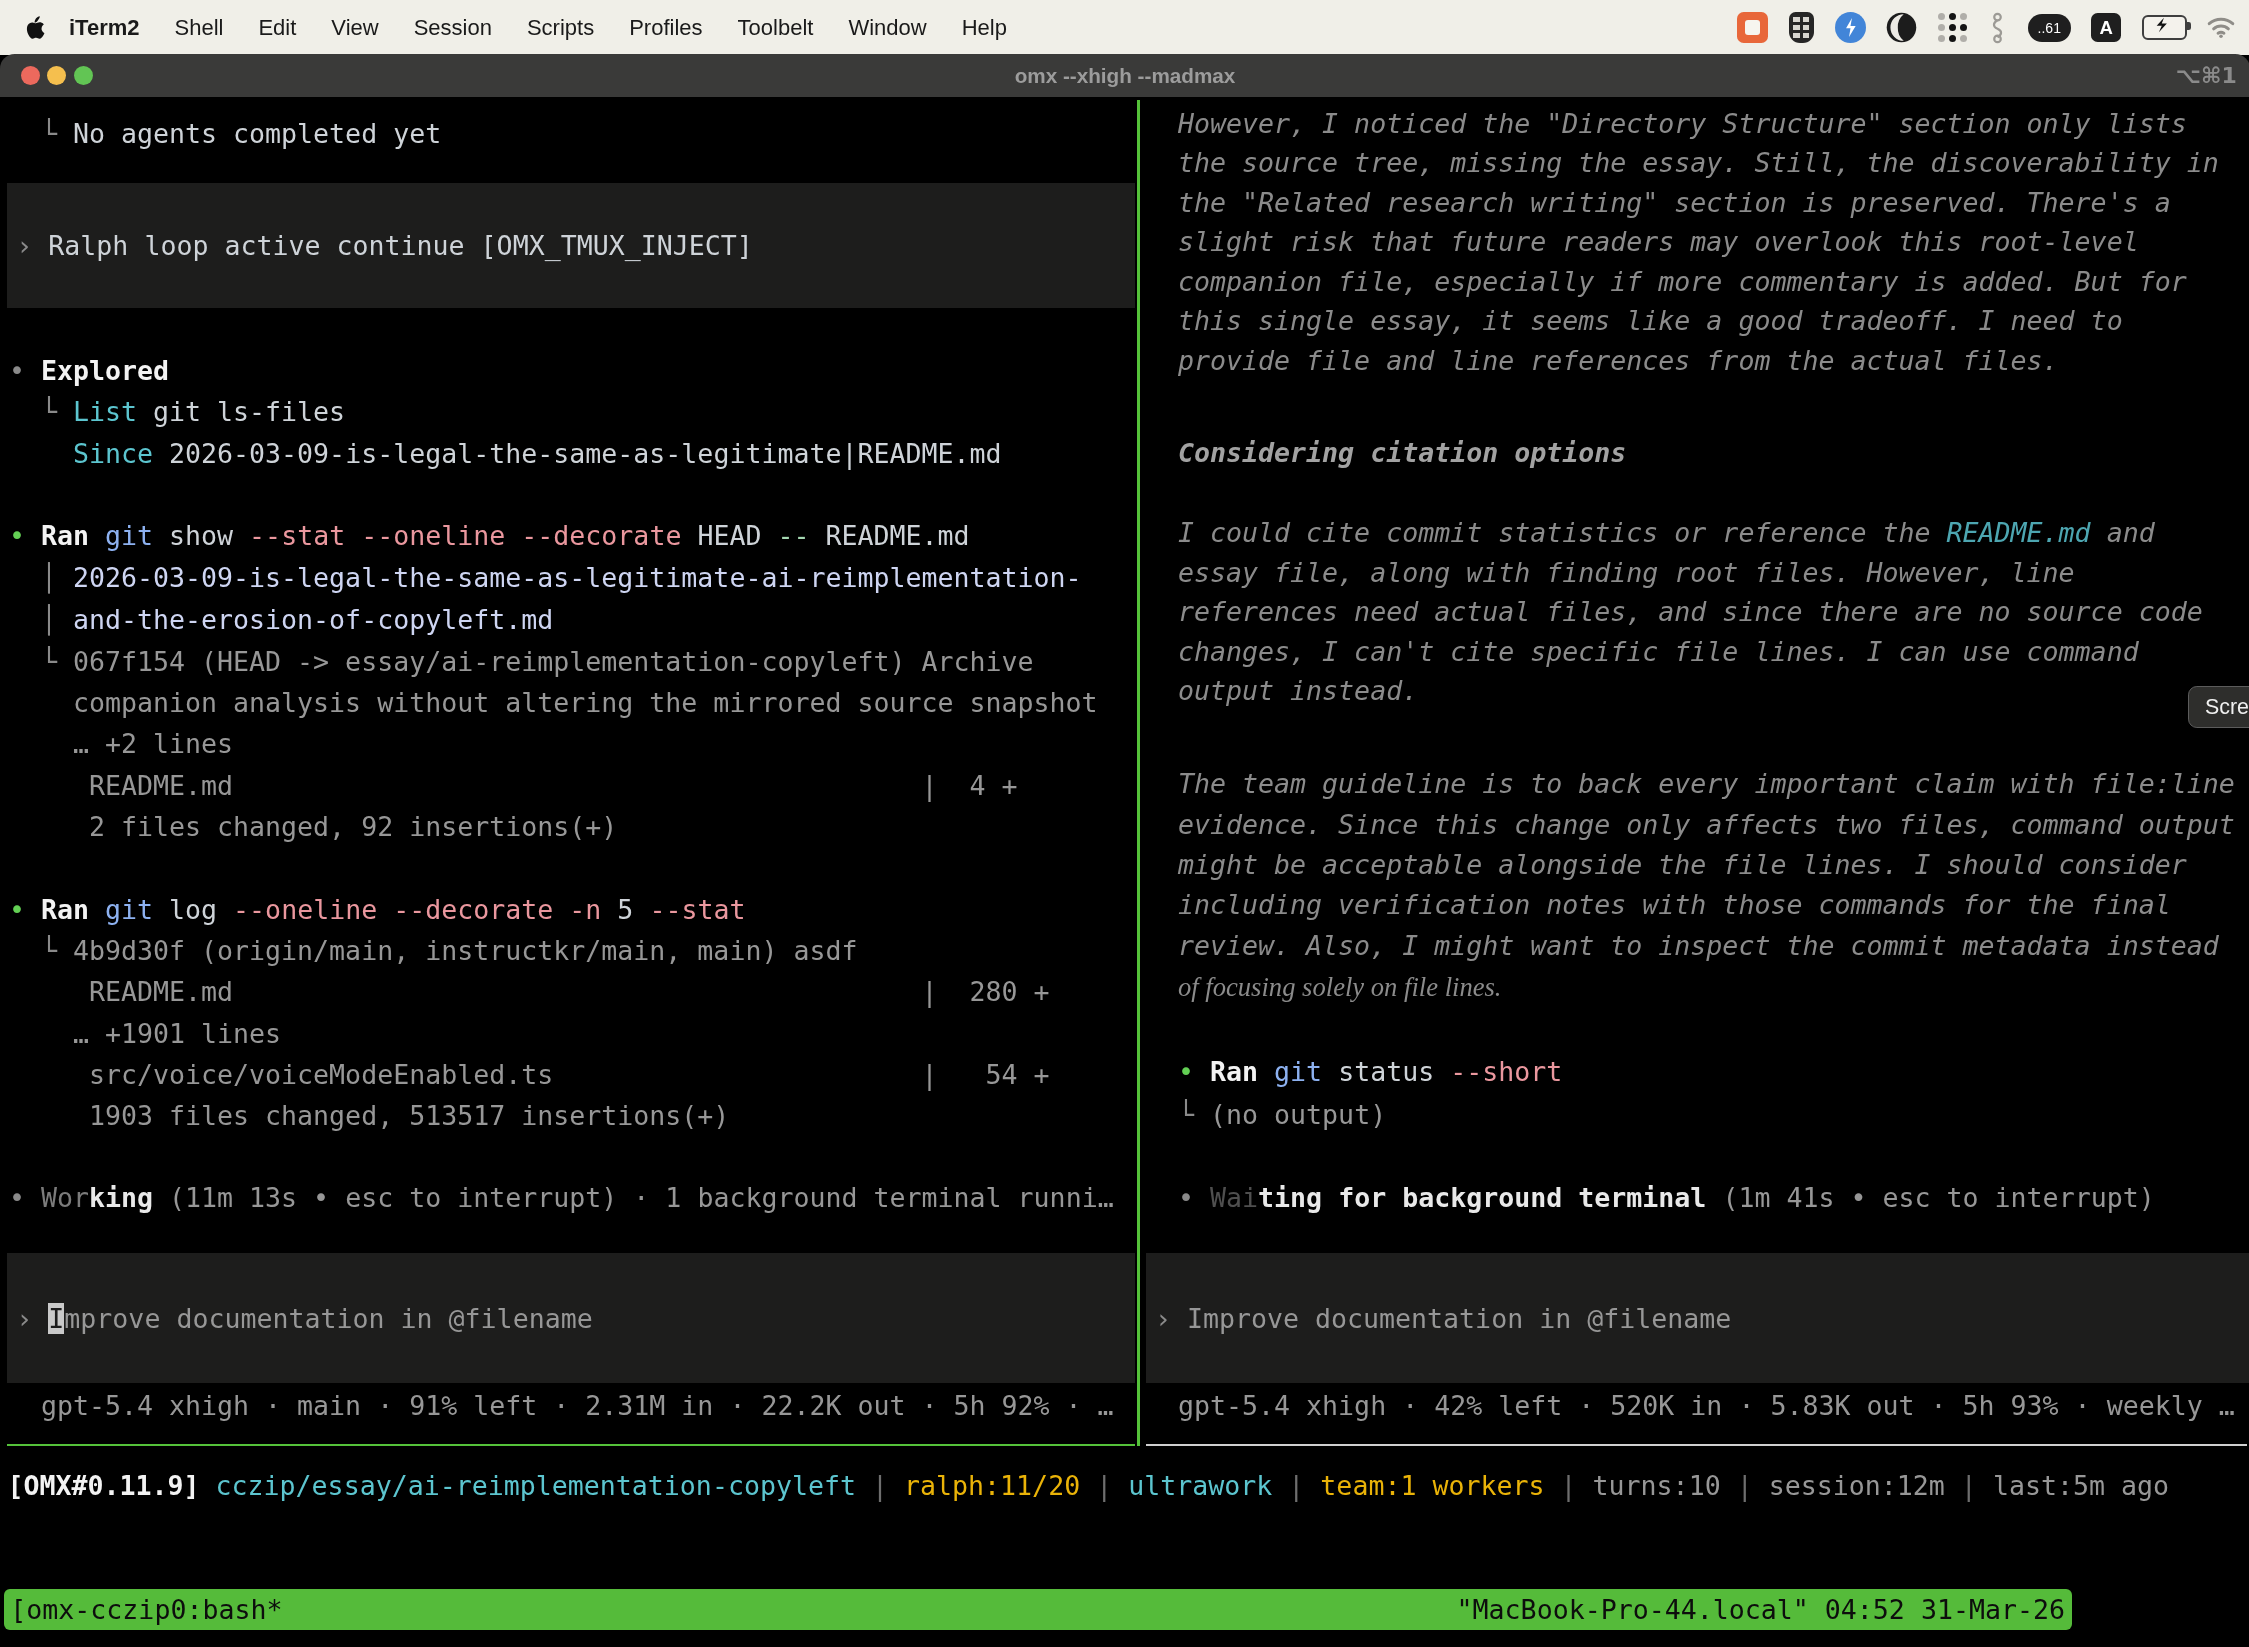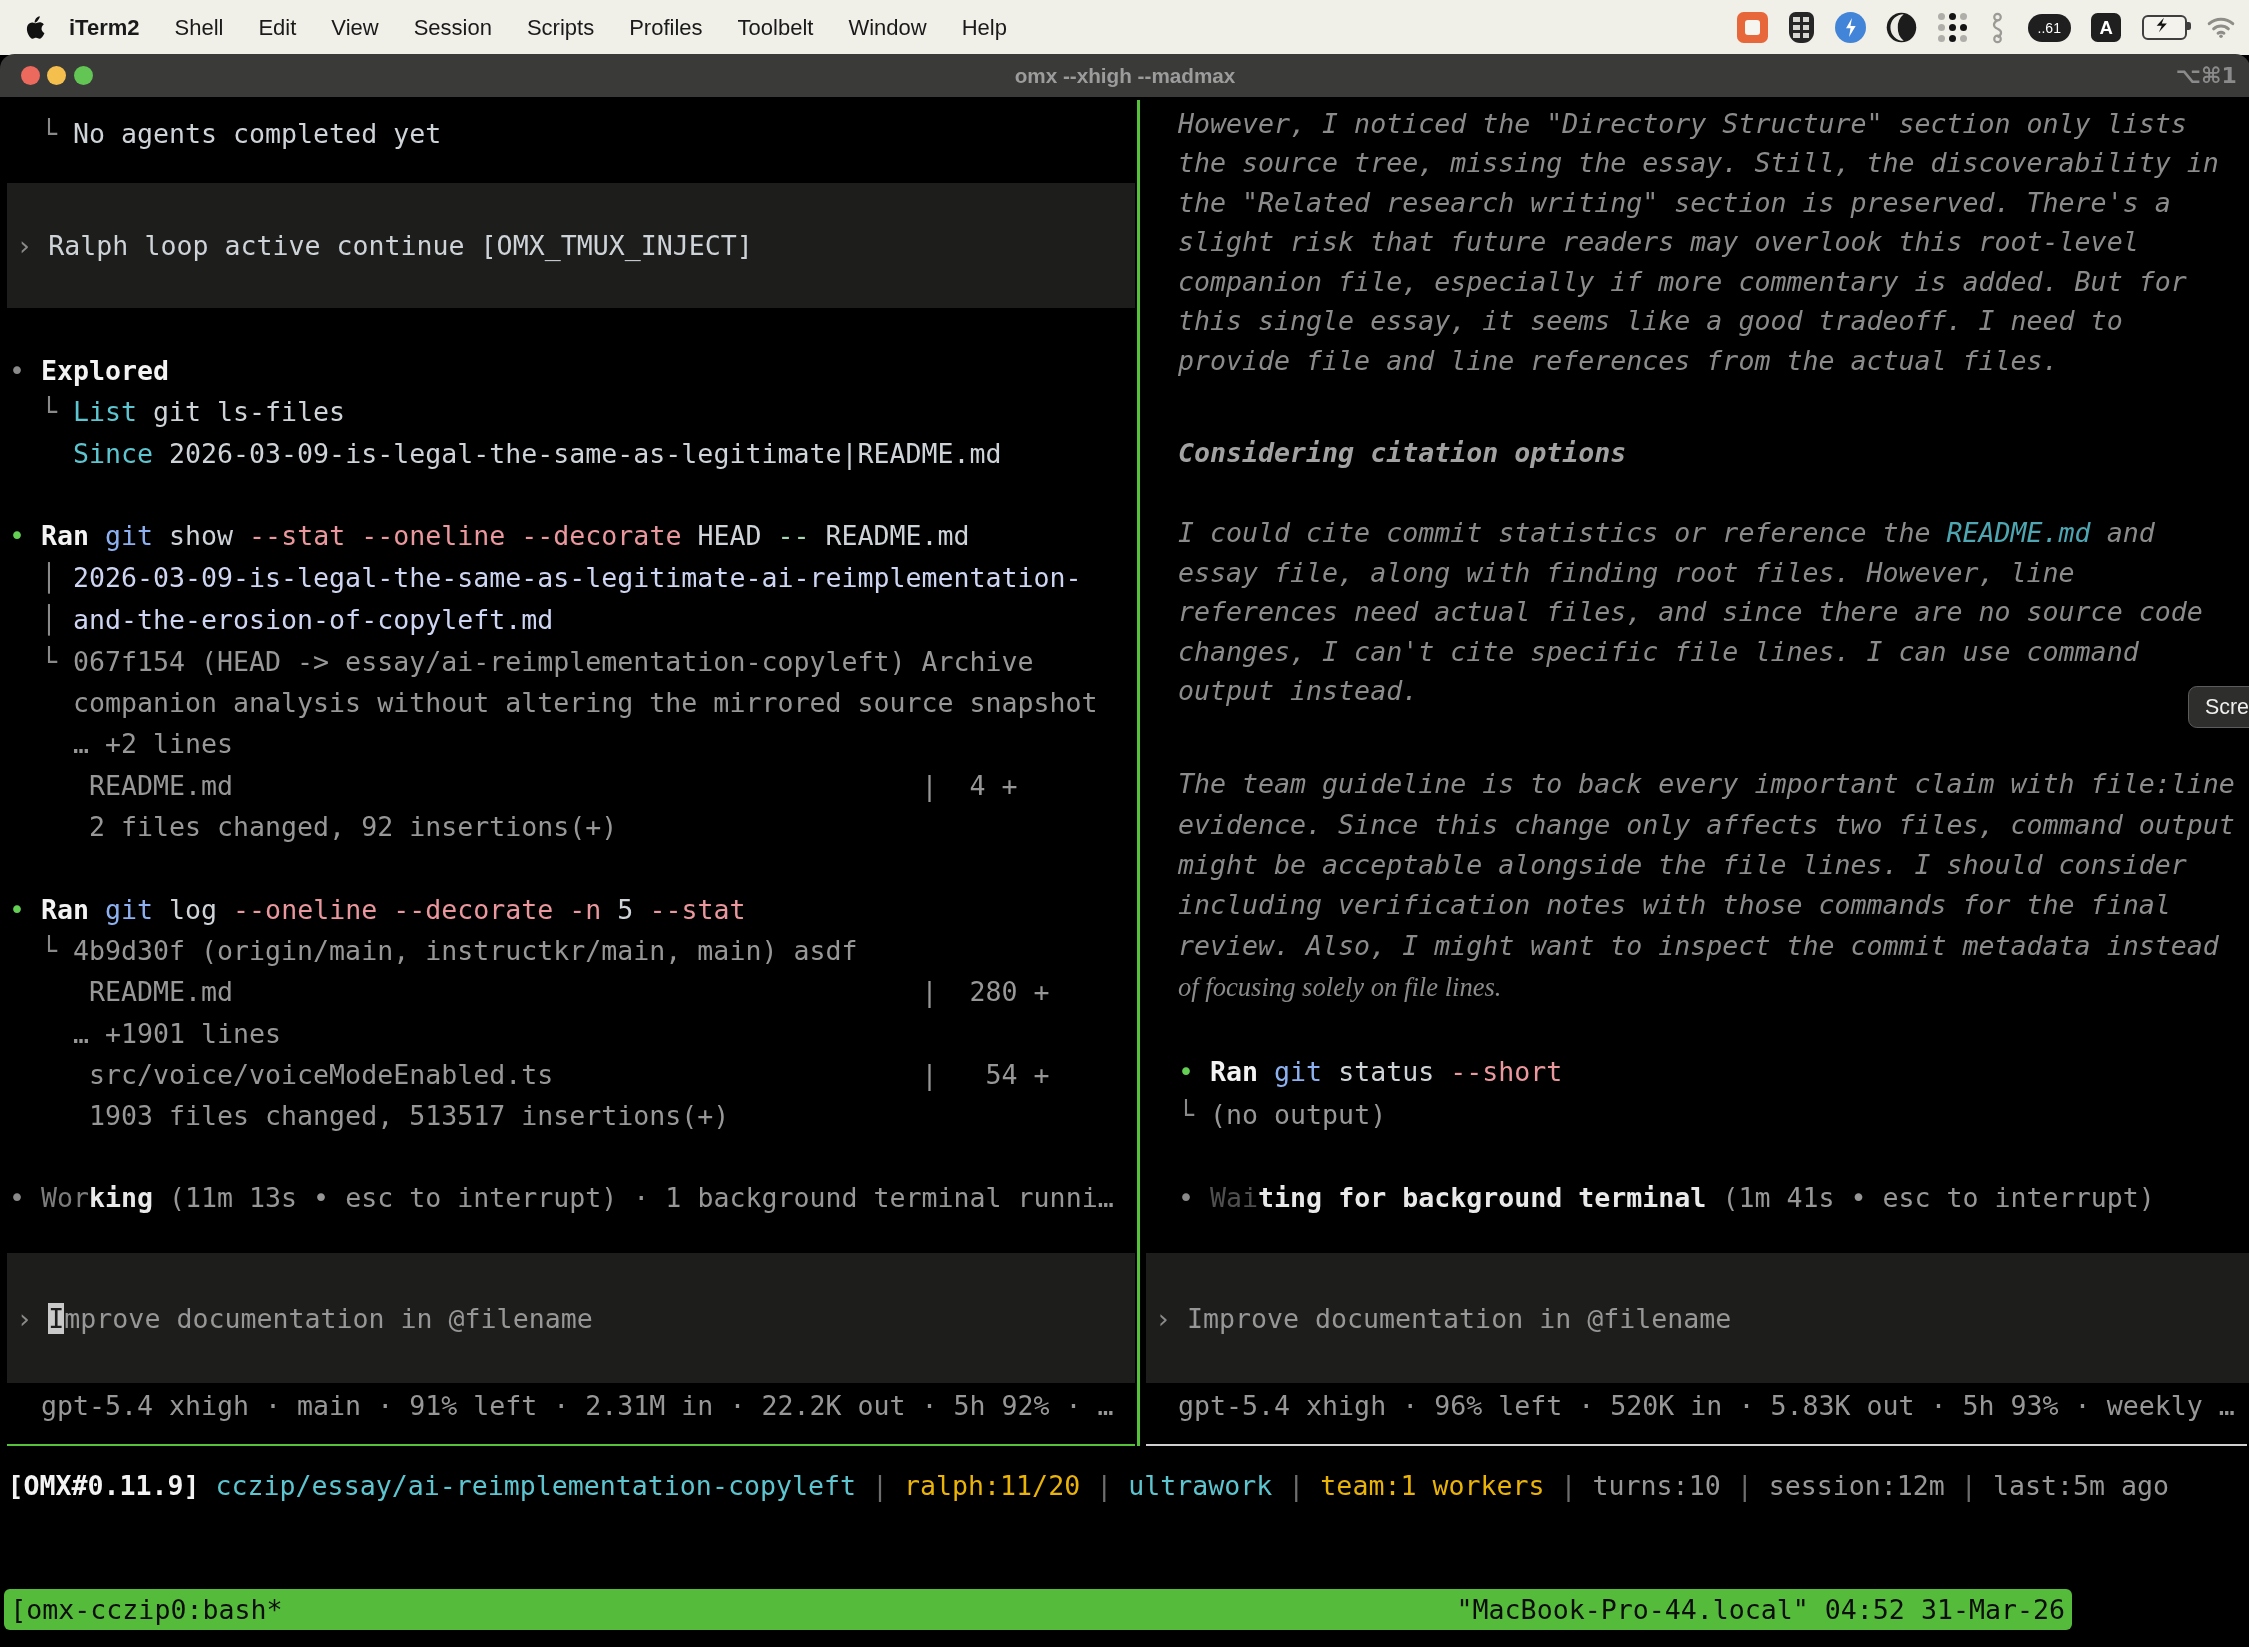--- a/index.html
+++ b/index.html
@@ -231,21 +231,21 @@
     <div class="tline" style="top: 670px;"><span class="sg-it">output instead.</span></div>
     <div class="tline" style="top: 763px;"><span class="sg-it">The team guideline is to back every important claim with file:line</span></div>
     <div class="tline" style="top: 804px;"><span class="sg-it">evidence. Since this change only affects two files, command output</span></div>
     <div class="tline" style="top: 844px;"><span class="sg-it">might be acceptable alongside the file lines. I should consider</span></div>
     <div class="tline" style="top: 884px;"><span class="sg-it">including verification notes with those commands for the final</span></div>
     <div class="tline" style="top: 925px;"><span class="sg-it">review. Also, I might want to inspect the commit metadata instead</span></div>
     <div class="tline" style="top: 966px; font-family: Liberation Serif, serif;"><span class="sg-it">of focusing solely on file lines.</span></div>
     <div class="tline" style="top: 1051px;"><span class="sg-green">• </span><span class="sg-boldwhite">Ran</span><span class="sg-fg"> </span><span class="sg-blue">git</span><span class="sg-fg"> status </span><span class="sg-pink">--short</span></div>
     <div class="tline" style="top: 1094px;"><span class="sg-tree">└ </span><span class="sg-gray">(no output)</span></div>
     <div class="tline" style="top: 1177px;"><span class="sg-tree">• </span><span class="sg-dim">Wai</span><span class="sg-shimmer">ting for background terminal</span><span class="sg-gray"> (1m 41s • esc to interrupt)</span></div>
-    <div class="tline" style="top: 1385px;"><span class="sg-gray">gpt-5.4 xhigh · 96% left · 520K in · 5.83K out · 5h 93% · weekly …</span></div>
+    <div class="tline" style="top: 1385px;"><span class="sg-gray">gpt-5.4 xhigh · 42% left · 520K in · 5.83K out · 5h 93% · weekly …</span></div>
   </div>
 
 <div class="omx-bar"><span class="sg-boldwhite">[OMX#0.11.9]</span><span class="sg-cyan"> cczip/essay/ai-reimplementation-copyleft</span><span class="sg-pipe"> | </span><span class="sg-omxgreen">ralph:11/20</span><span class="sg-pipe"> | </span><span class="sg-cyan">ultrawork</span><span class="sg-pipe"> | </span><span class="sg-omxgreen">team:1 workers</span><span class="sg-pipe"> | </span><span class="sg-gray">turns:10</span><span class="sg-pipe"> | </span><span class="sg-gray">session:12m</span><span class="sg-pipe"> | </span><span class="sg-gray">last:5m ago</span></div>
 
 <div class="tooltip">Scre</div>
 
 <div class="tmuxbar">
   <span class="tmux-left">[omx-cczip0:bash*</span>
   <span class="tmux-right">"MacBook-Pro-44.local" 04:52 31-Mar-26</span>
 </div>

